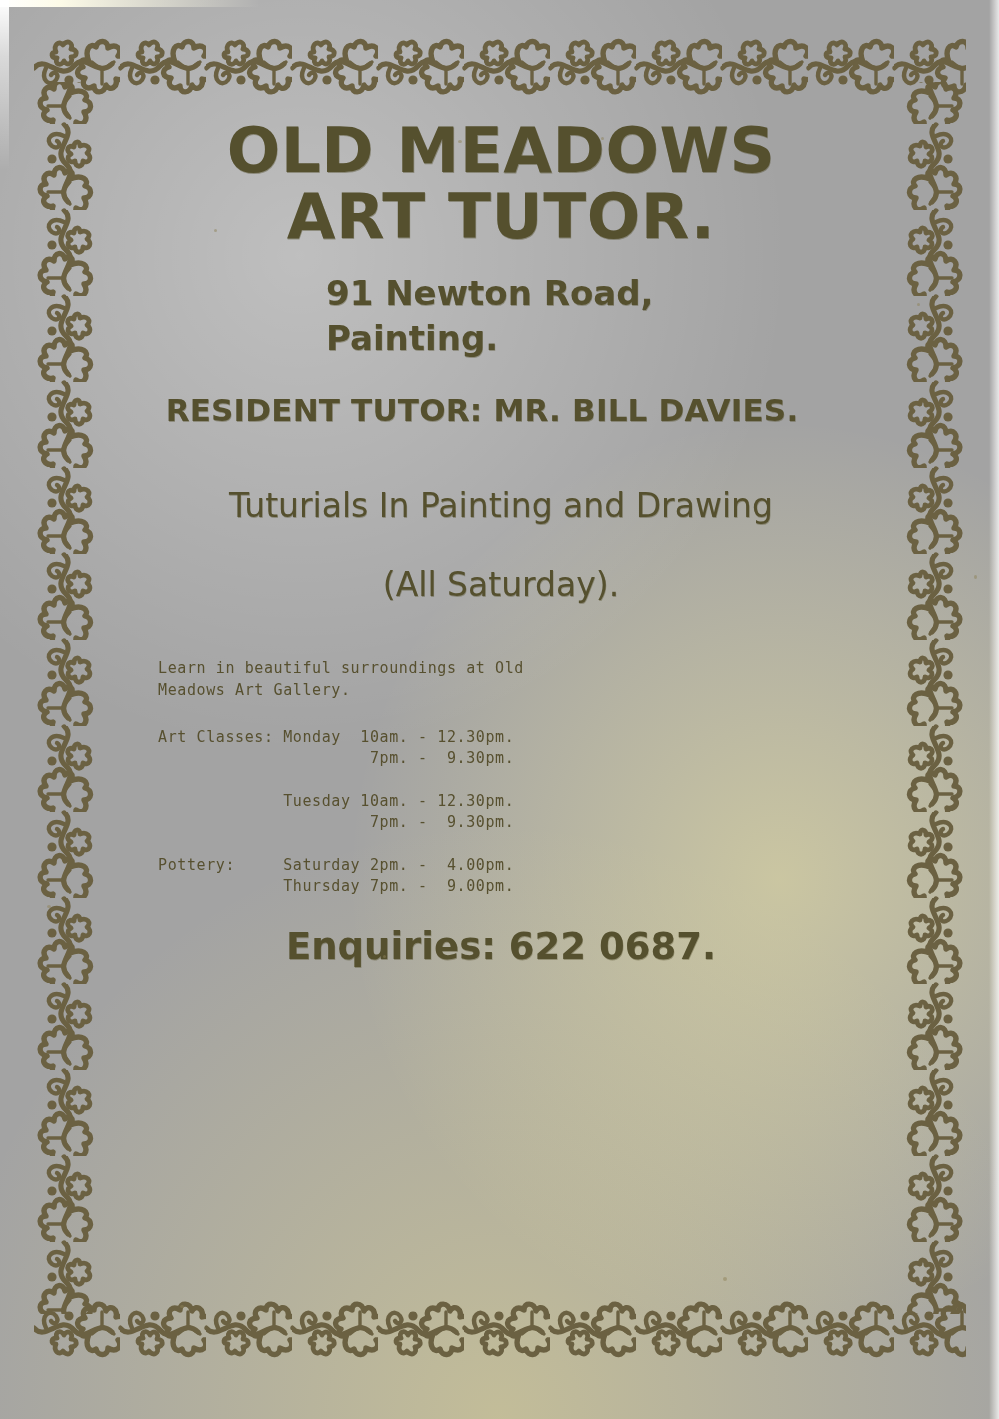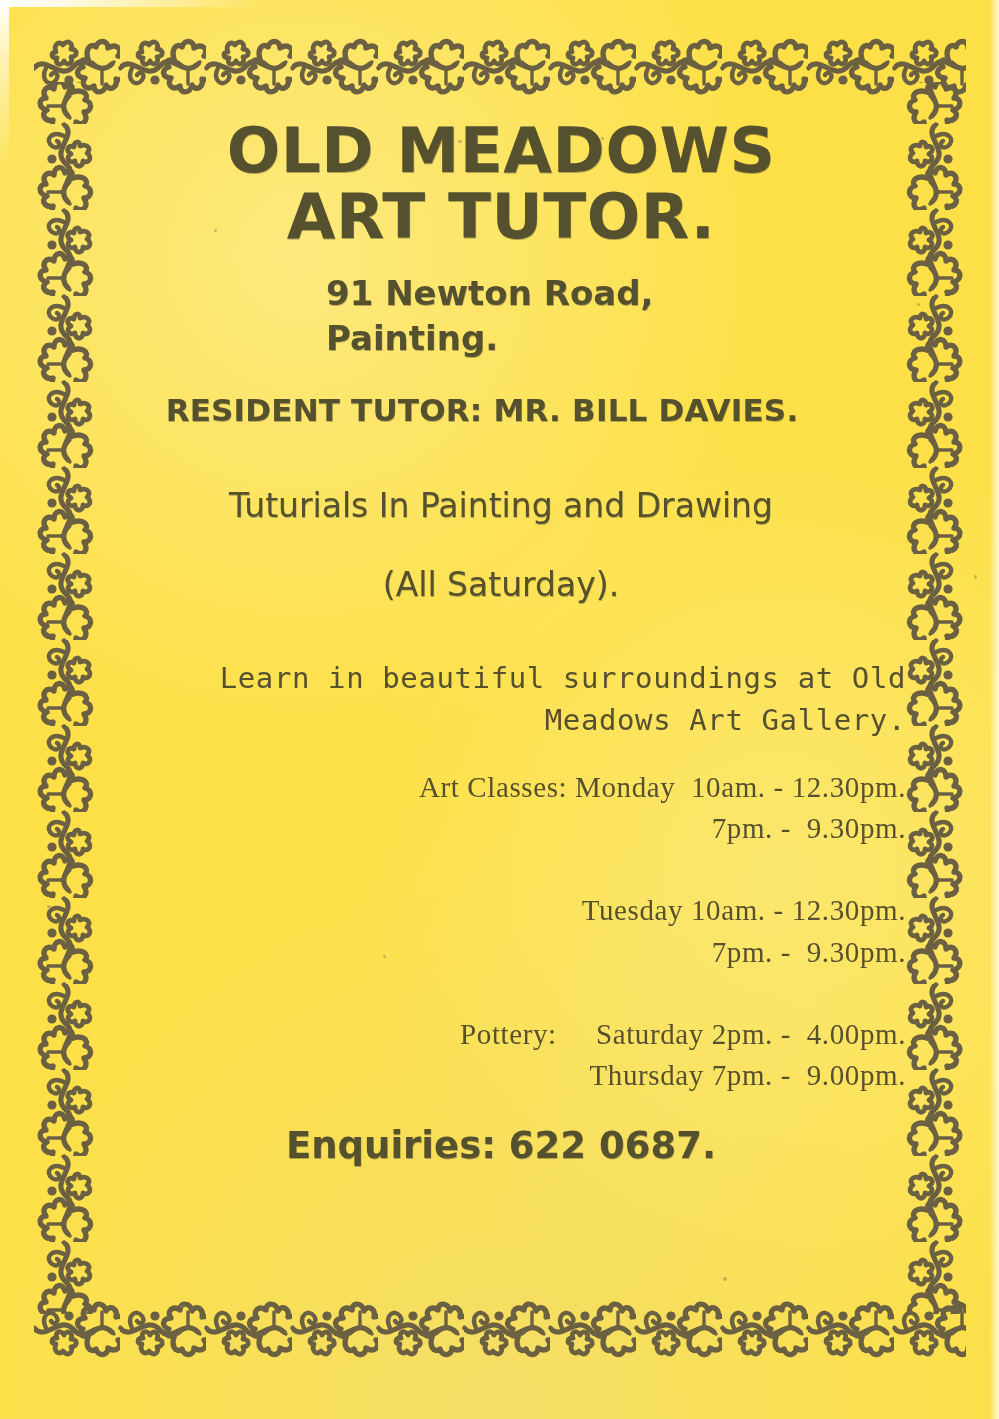--- a/index.html
+++ b/index.html
@@ -12,21 +12,21 @@
     height: 1419px;
     overflow: hidden;
     font-family: "Liberation Sans", sans-serif;
   }
 
   
   #poster {
     position: relative;
     width: 999px;
     height: 1419px;
-    background: #fde047;
+    background: #a3a3a3;
     overflow: hidden;
   }
   
   #paper-tint {
     position: absolute;
     inset: 0;
     background:
       radial-gradient(ellipse 70% 50% at 30% 18%, rgba(255,255,255,0.30), rgba(255,255,255,0) 70%),
       radial-gradient(ellipse 60% 45% at 78% 62%, rgba(250,240,160,0.45), rgba(255,255,255,0) 72%),
       radial-gradient(ellipse 80% 60% at 50% 100%, rgba(233,220,140,0.45), rgba(255,255,255,0) 70%);
@@ -118,30 +118,30 @@
     color: #55502e;
     margin: 58px 0 0 0;
     white-space: nowrap;
     text-shadow: 0.5px 0.5px 0 rgba(85,80,46,0.4);
   }
   .tut-line.second { margin-top: 40px; }
 
   
   .typed {
     font-family: "DejaVu Sans Mono", monospace;
-    font-size: 29px;
+    font-size: 15px;
     line-height: 1.42;
     color: #57502f;
-    text-align: right;
+    text-align: left;
     white-space: pre;
     margin: 0;
     letter-spacing: 0.6px;
   }
   #intro { margin: 54px 0 0 62px; }
-  #schedule { margin: 26px 0 0 62px; font-family: Liberation Serif, serif; }
+  #schedule { margin: 26px 0 0 62px; }
 
   .welcome {
     font-family: "DejaVu Sans", sans-serif;
     font-weight: bold;
     font-size: 38px;
     letter-spacing: 0.3px;
     color: #55502e;
     margin: 56px 0 0 0;
     text-shadow: 0.5px 0.5px 0 rgba(85,80,46,0.4);
   }

